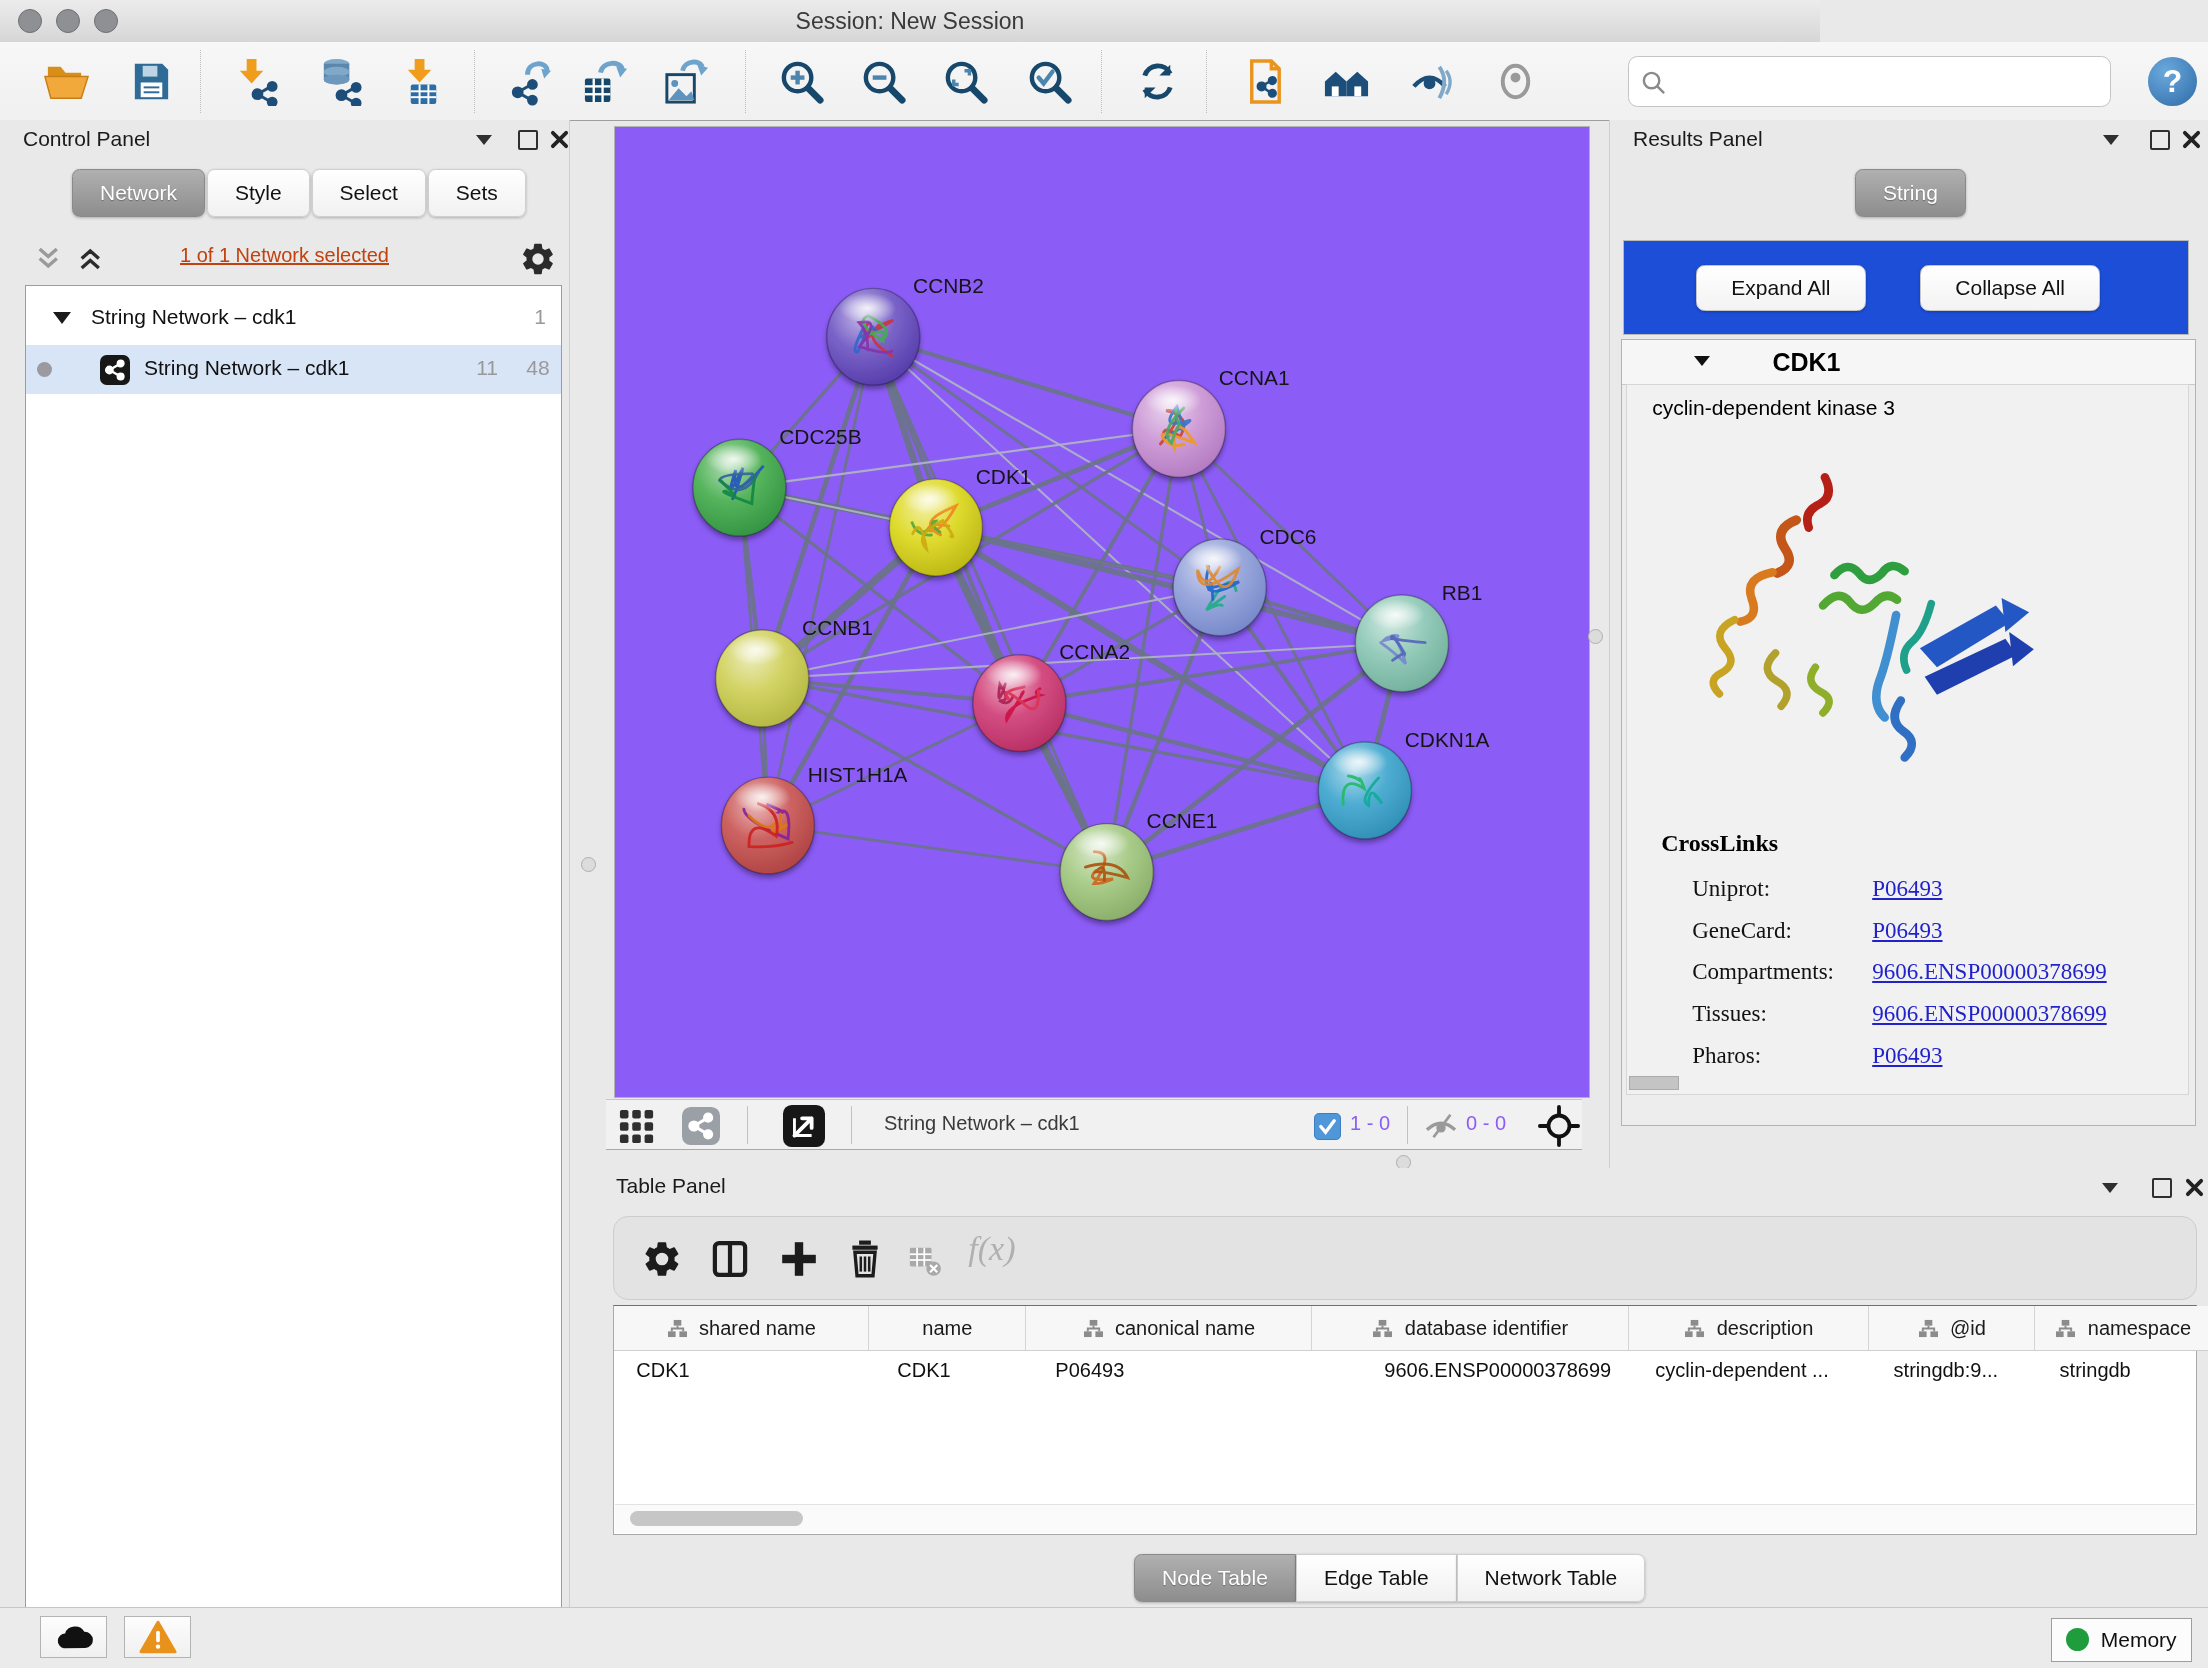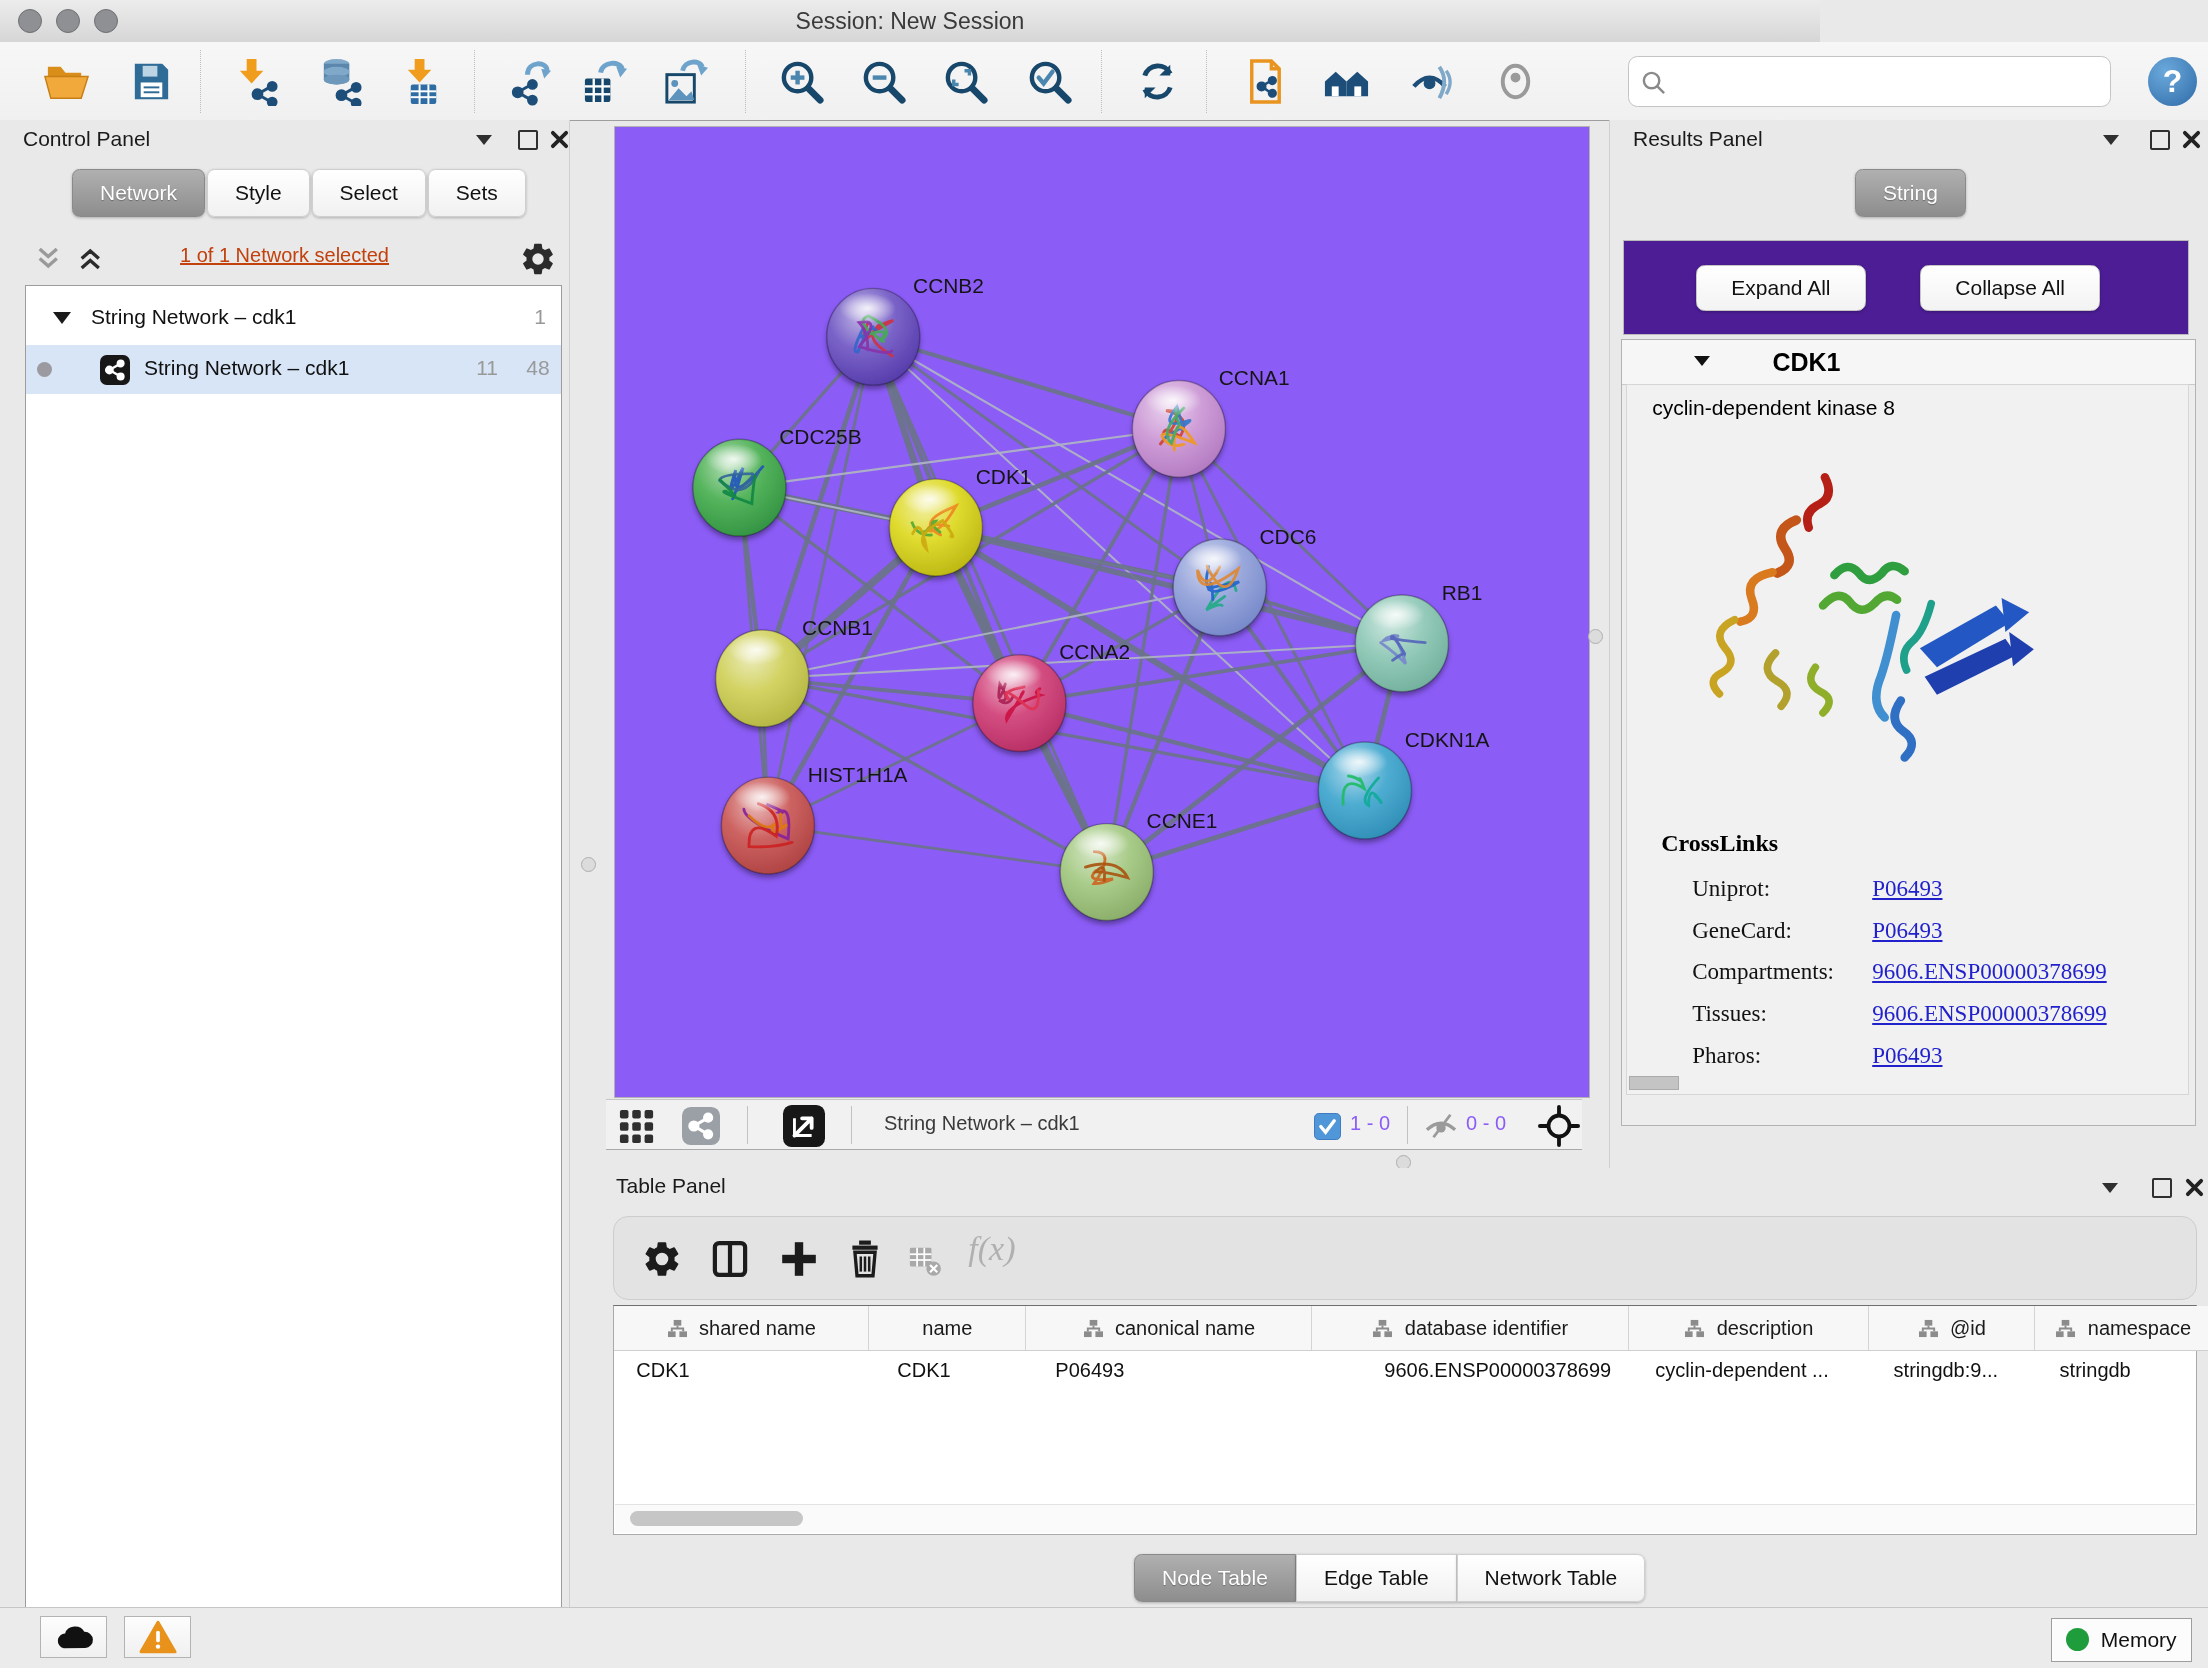--- a/index.html
+++ b/index.html
@@ -53,21 +53,21 @@
   .net-footer{position:absolute;left:606px;top:1099px;width:976px;height:51px;background:#f1f1f1;
     border-top:1px solid #c6c6c6;border-bottom:1px solid #a9a9a9;box-sizing:border-box;}
   .nf-sep{position:absolute;top:5.7px;height:38px;border-left:1px solid #c2c2c2;}
   .nf-text{position:absolute;font-size:20px;color:#3a3a3a;top:12.4px;}
   .nf-gray{color:#8b5cf6;}
   .grip{position:absolute;width:13.3px;height:13.3px;border-radius:50%;background:#dcdcdc;
     border:1px solid #aeaeae;}
   
   .results-panel{position:absolute;left:1609px;top:120px;width:599px;height:1488px;
     background:#e9e9e9;border-left:1px solid #cfcfcf;box-sizing:border-box;}
-  .rp-box1{position:absolute;left:13.3px;top:120px;width:564px;height:93px;background:#4c1d95;
+  .rp-box1{position:absolute;left:13.3px;top:120px;width:564px;height:93px;background:#1d4ed8;
     border:1px solid #b9b9b9;}
   .rp-btn{position:absolute;top:24px;height:44px;line-height:44px;padding:0 34px;font-size:21px;
     background:linear-gradient(#ffffff,#f3f3f3);border:1px solid #c6c6c6;border-radius:8.6px;
     box-shadow:0 1px 2.9px rgba(0,0,0,.25);color:#111;}
   .rp-box2{position:absolute;left:11.4px;top:219px;width:573px;height:785px;background:#ededed;
     border:1px solid #b3b3b3;}
   .rp-sec-header{position:absolute;left:0;top:0;width:100%;height:44px;background:#f6f6f6;
     border-bottom:1px solid #c9c9c9;}
   .rp-content{position:absolute;left:3.8px;top:44px;width:563px;height:711px;background:#f1f1f1;
     border:1px solid #d6d6d6;box-sizing:border-box;}
@@ -621,21 +621,21 @@
     <div class="rp-box1">
       <span class="rp-btn" style="left:72px">Expand All</span>
       <span class="rp-btn" style="left:296px">Collapse All</span>
     </div>
     <div class="rp-box2">
       <div class="rp-sec-header">
         <div class="abs caret-down" style="left:72px;top:16px;border-top-color:#111"></div>
         <span class="abs" style="left:150px;top:7.6px;font-size:25px;font-weight:bold">CDK1</span>
       </div>
       <div class="rp-content">
-        <span class="abs" style="left:25px;top:11.4px;font-size:21px">cyclin-dependent kinase 8</span>
+        <span class="abs" style="left:25px;top:11.4px;font-size:21px">cyclin-dependent kinase 3</span>
         <svg class="abs" style="left:55px;top:78px;width:357px;height:323px" viewBox="0 0 375 340">
           <g fill="none" stroke-linecap="round">
             <path d="M150 15 q10 20 -5 28 q-18 8 -12 25" stroke="#b51f15" stroke-width="9"></path>
             <path d="M120 60 q-25 10 -12 30 q12 18 -8 26" stroke="#c4561a" stroke-width="10"></path>
             <path d="M95 115 q-30 6 -22 28 q8 20 -12 24" stroke="#d97a1f" stroke-width="9"></path>
             <path d="M55 165 q-25 12 -10 30 q14 16 -4 26 q-16 8 -2 22" stroke="#c9a423" stroke-width="8"></path>
             <path d="M98 200 q-18 18 2 30 q18 10 4 26" stroke="#b3a12d" stroke-width="8"></path>
             <path d="M140 215 q-12 16 6 26 q16 8 2 22" stroke="#8fae2a" stroke-width="8"></path>
             <path d="M160 118 q14 -16 26 -2 q10 14 24 0 q10 -14 24 -2" stroke="#2f9e3f" stroke-width="9"></path>
             <path d="M148 150 q16 -18 28 -4 q12 16 26 2 q12 -14 24 -4" stroke="#52a832" stroke-width="9"></path>

